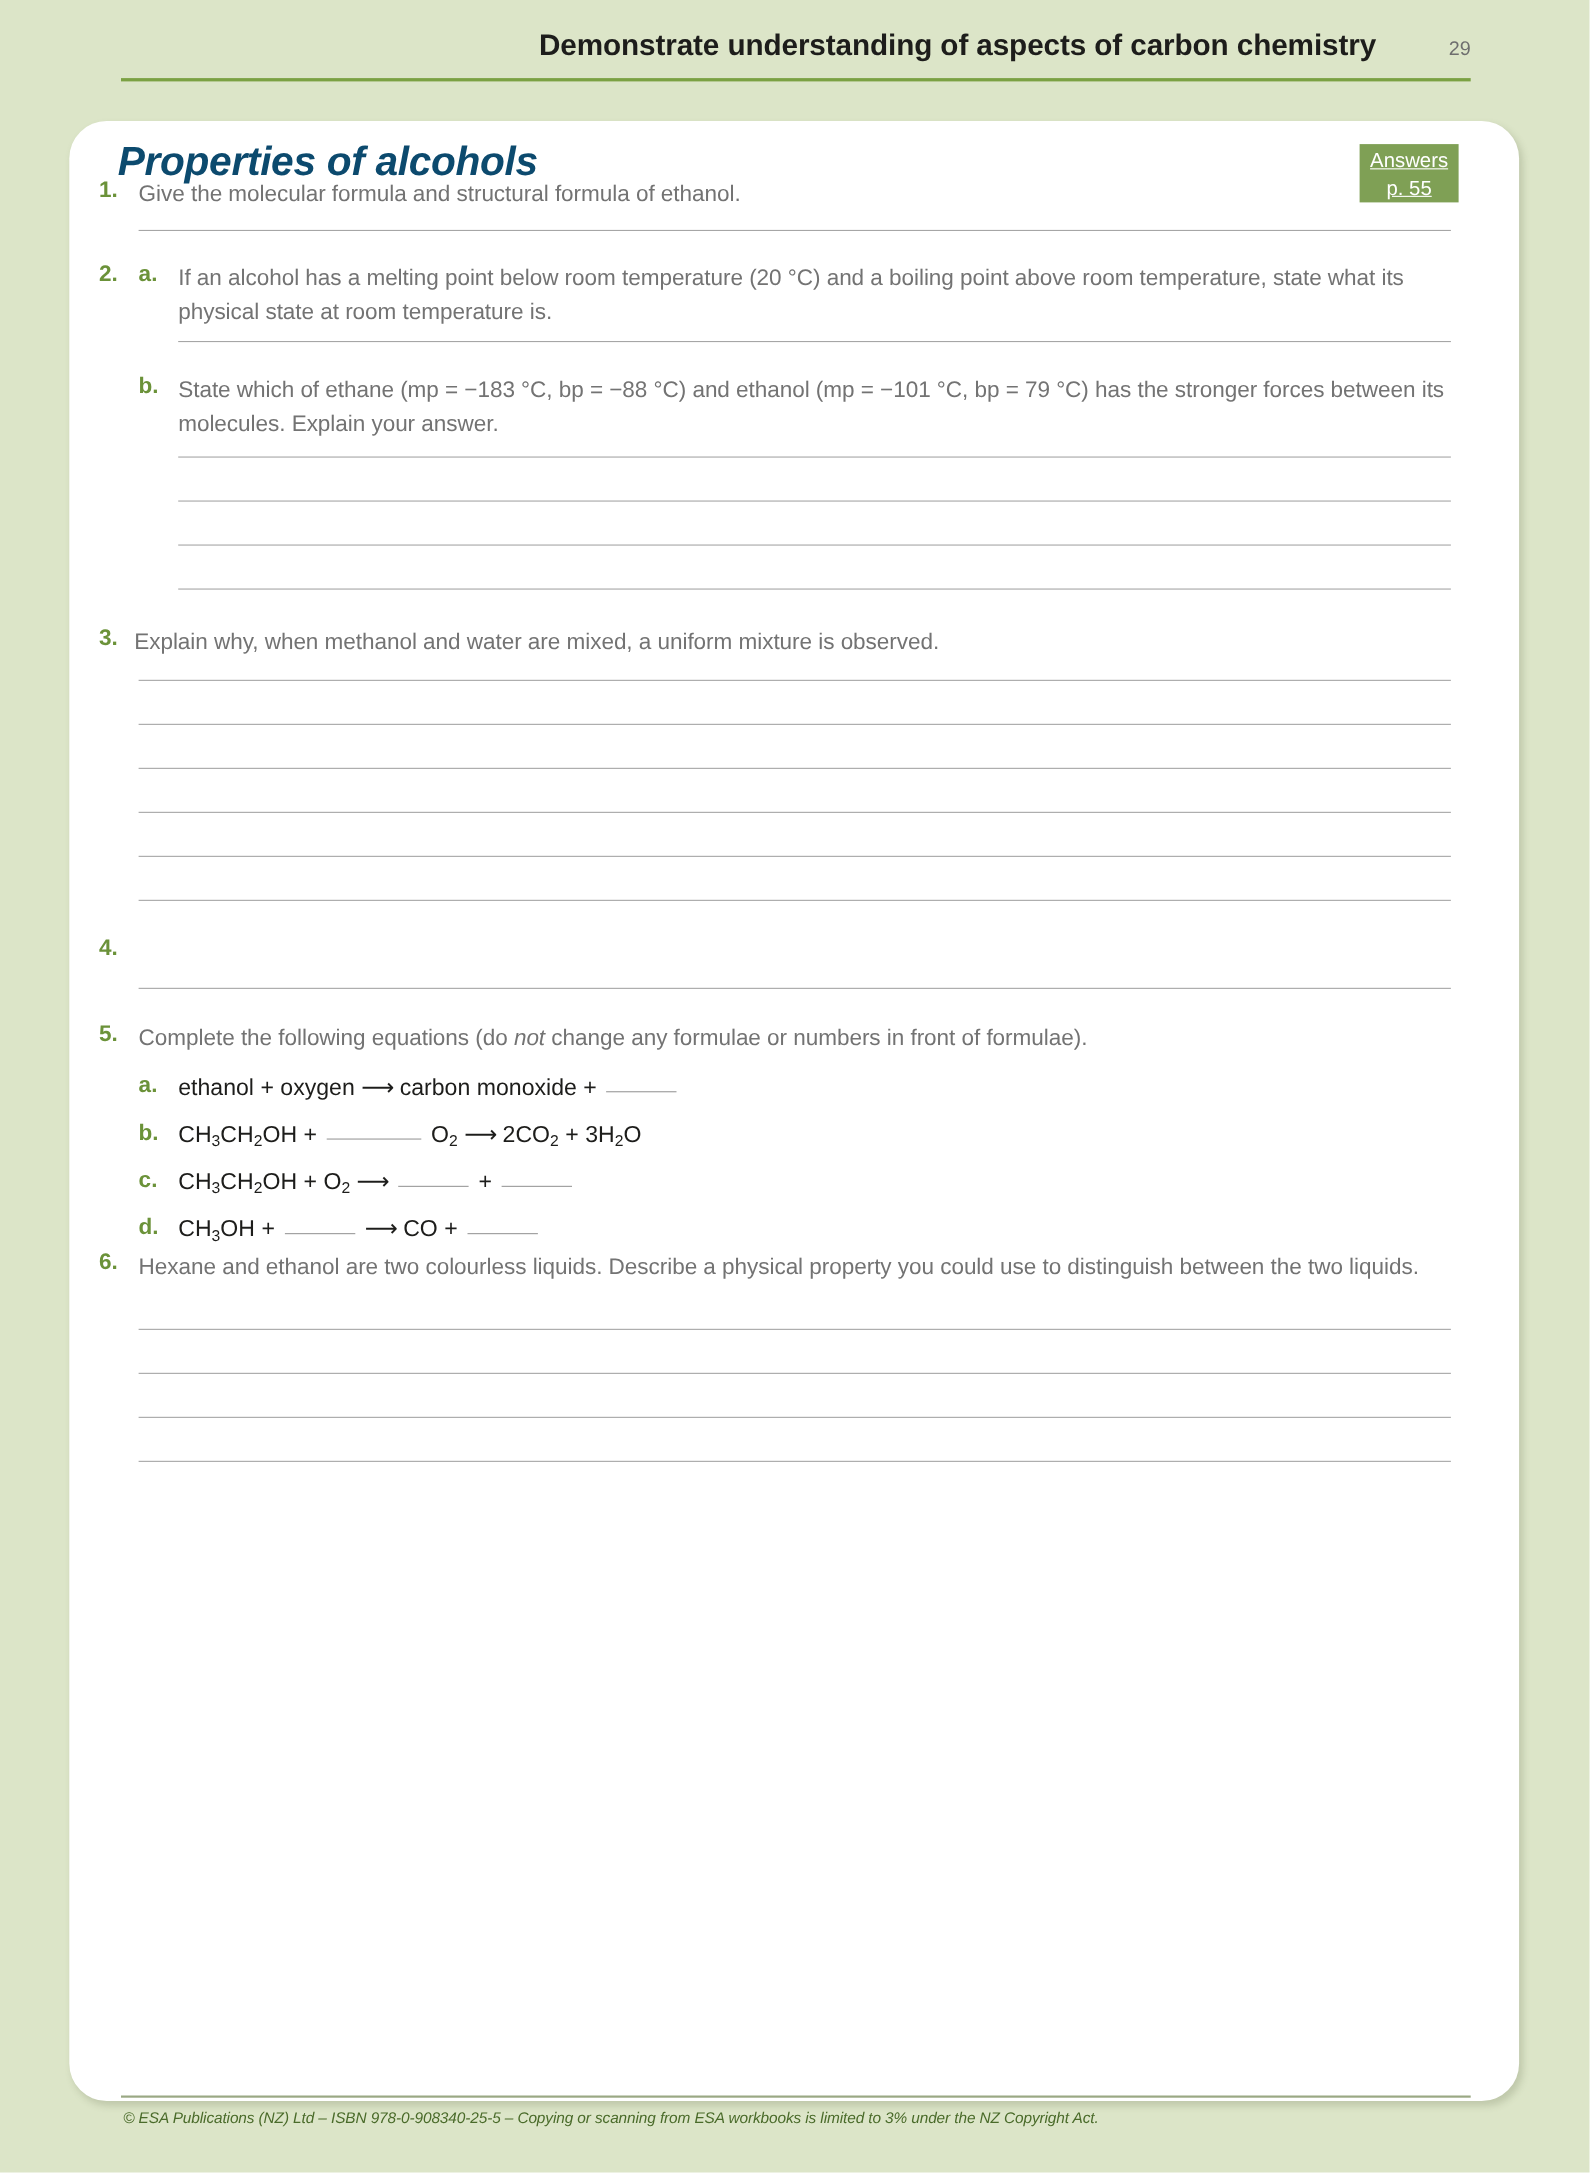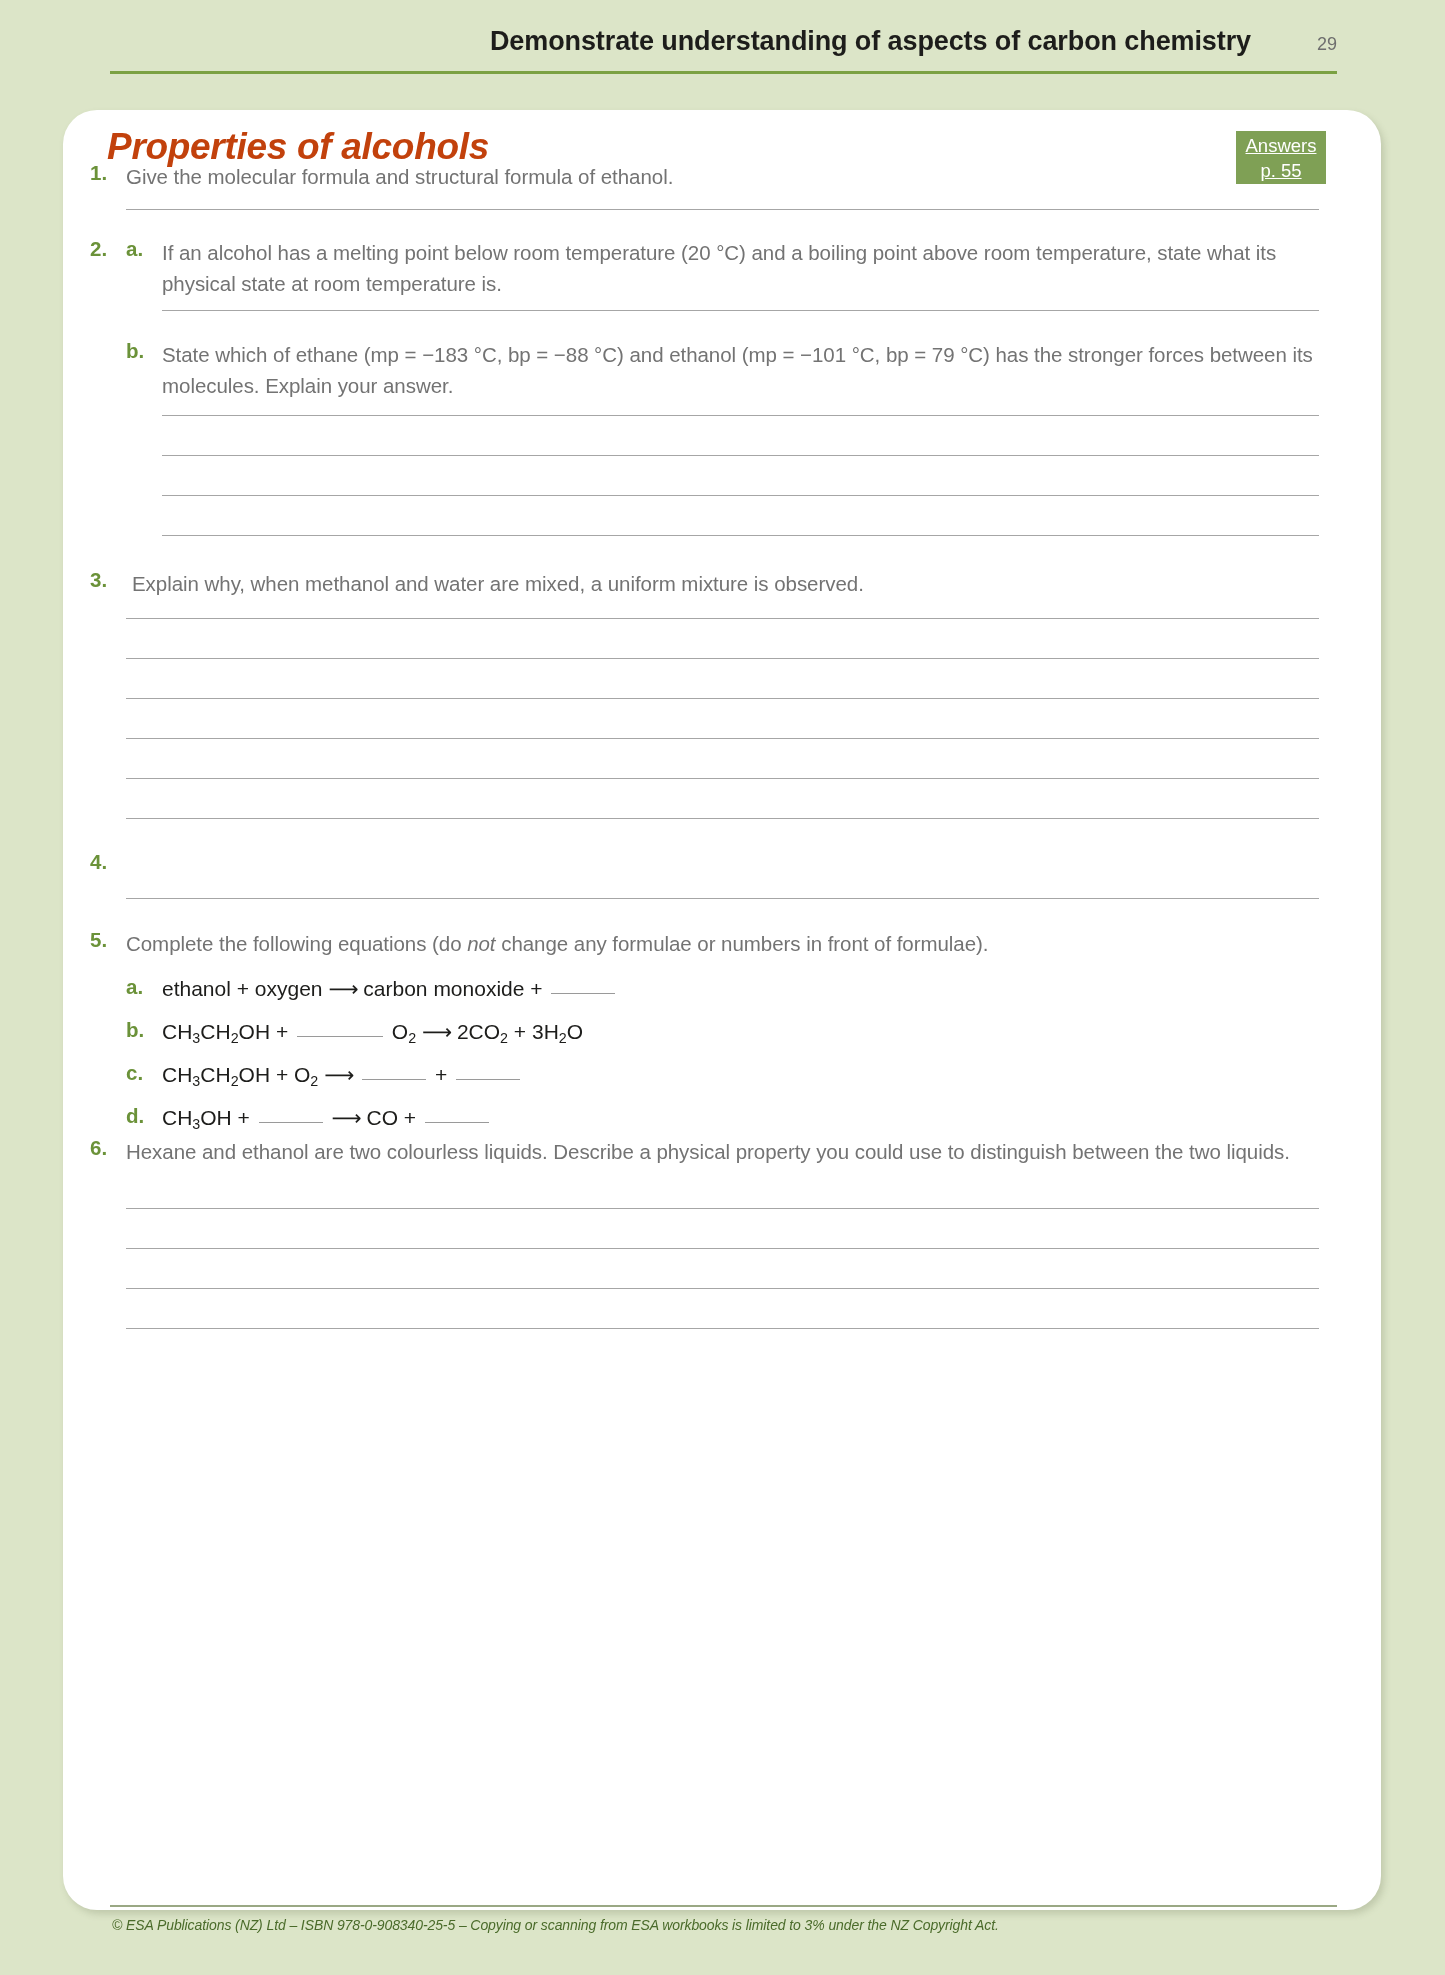--- a/index.html
+++ b/index.html
@@ -72,21 +72,21 @@
   }
 
   
   .section-title {
     position: absolute;
     top: 16px;
     left: 44px;
     font-size: 37px;
     font-weight: bold;
     font-style: italic;
-    color: #c2410c;
+    color: #0c4a6e;
     letter-spacing: -0.3px;
   }
   .answers-badge {
     position: absolute;
     top: 21px;
     left: 1173px;
     width: 90px;
     height: 53px;
     background: #7fa055;
     color: #ffffff;
@@ -196,21 +196,21 @@
     <div class="aline" style="top:200px; left:99px; width:1157px;"></div>
 
     <div class="qletter" style="top:229px; left:63px;">b.</div>
     <div class="qtext" style="top:229px; left:99px; width:1160px;">State which of ethane (mp = −183 °C, bp = −88 °C) and ethanol (mp = −101 °C, bp = 79 °C) has the stronger forces between its molecules. Explain your answer.</div>
     <div class="aline" style="top:305px; left:99px; width:1157px;"></div>
     <div class="aline" style="top:345px; left:99px; width:1157px;"></div>
     <div class="aline" style="top:385px; left:99px; width:1157px;"></div>
     <div class="aline" style="top:425px; left:99px; width:1157px;"></div>
 
     <div class="qnum" style="top:458px; left:27px;">3.</div>
-    <div class="qtext" style="top:458px; left:69px; width:1190px;">Explain why, when methanol and water are mixed, a uniform mixture is observed.</div>
+    <div class="qtext" style="top:458px; left:59px; width:1190px;">Explain why, when methanol and water are mixed, a uniform mixture is observed.</div>
     <div class="aline" style="top:508px; left:63px; width:1193px;"></div>
     <div class="aline" style="top:548px; left:63px; width:1193px;"></div>
     <div class="aline" style="top:588px; left:63px; width:1193px;"></div>
     <div class="aline" style="top:628px; left:63px; width:1193px;"></div>
     <div class="aline" style="top:668px; left:63px; width:1193px;"></div>
     <div class="aline" style="top:708px; left:63px; width:1193px;"></div>
 
     <div class="qnum" style="top:740px; left:27px;">4.</div>
     <div class="aline" style="top:788px; left:63px; width:1193px;"></div>
 

